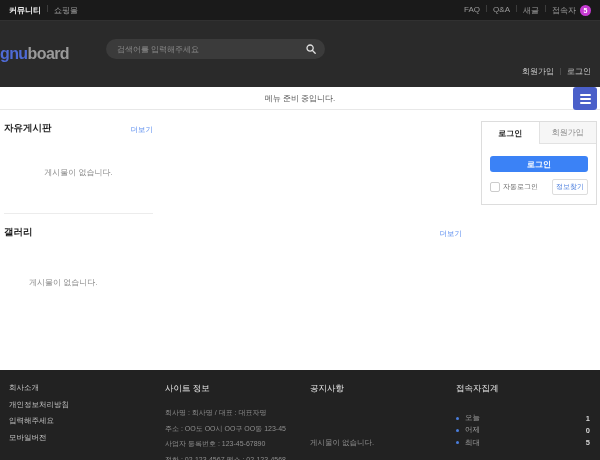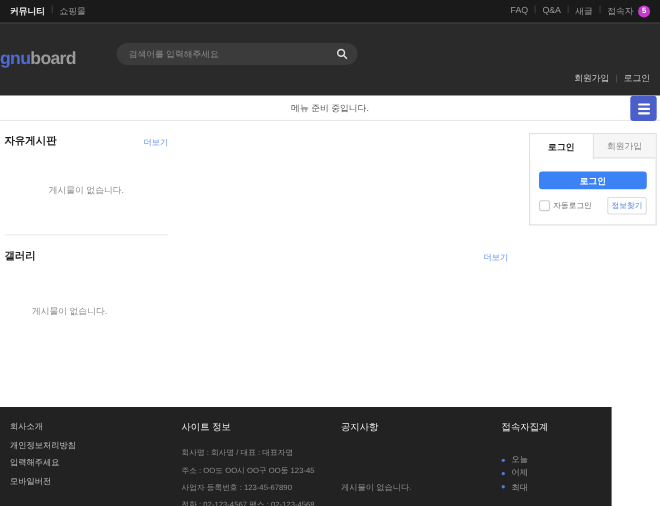--- a/index.html
+++ b/index.html
@@ -70,21 +70,21 @@
   .login-btn{display:block;width:100%;height:16px;background:#3b82f6;color:#fff;border:none;
              border-radius:3px;font-size:8px;font-weight:bold;cursor:pointer;margin:2px 0 7px;
              font-family:inherit}
   .login-opts{display:flex;align-items:center;justify-content:space-between}
   .auto-login{display:flex;align-items:center;font-size:7px;color:#666;gap:3px;cursor:pointer}
   .checkbox{width:8px;height:8px;border:1px solid #ccc;border-radius:2px;background:#fff;flex:none}
   .find-info{font-size:7px;color:#4a7ede;border:1px solid #ddd;border-radius:2px;
              padding:2px 3px;cursor:pointer}
 
   
-  .footer{position:absolute;left:0;top:370px;width:556px;height:90px;background:#222;overflow:hidden}
+  .footer{position:absolute;left:0;top:370px;width:600px;height:90px;background:#222;overflow:hidden}
   .f-col{position:absolute;top:13px}
   .f-links{left:9px;display:flex;flex-direction:column;gap:6.5px;font-size:7.5px;color:#c2c2c2}
   .f-links span{cursor:pointer}
   .f-title{font-size:8.5px;font-weight:normal;color:#ededed}
   .f-site{left:165px;width:150px}
   .f-site-lines{margin-top:10px;font-size:7px;color:#8e8e8e;line-height:15.5px;white-space:nowrap}
   .f-notice{left:310px;width:130px}
   .f-notice-empty{margin-top:43px;font-size:7.5px;color:#8e8e8e}
   .f-visit{left:456px;width:134px}
   .f-visit-rows{margin-top:17px}

